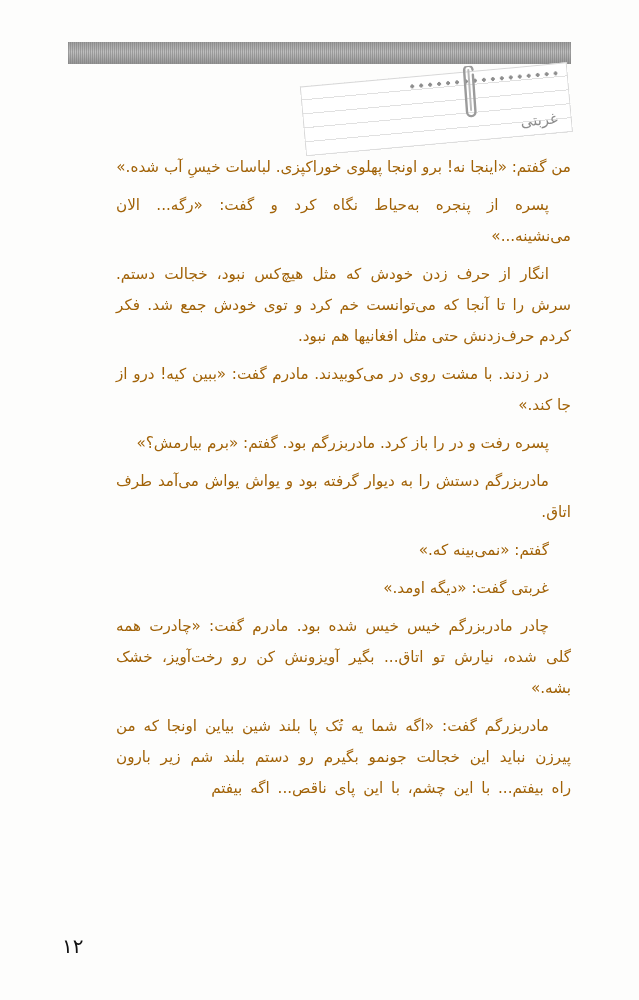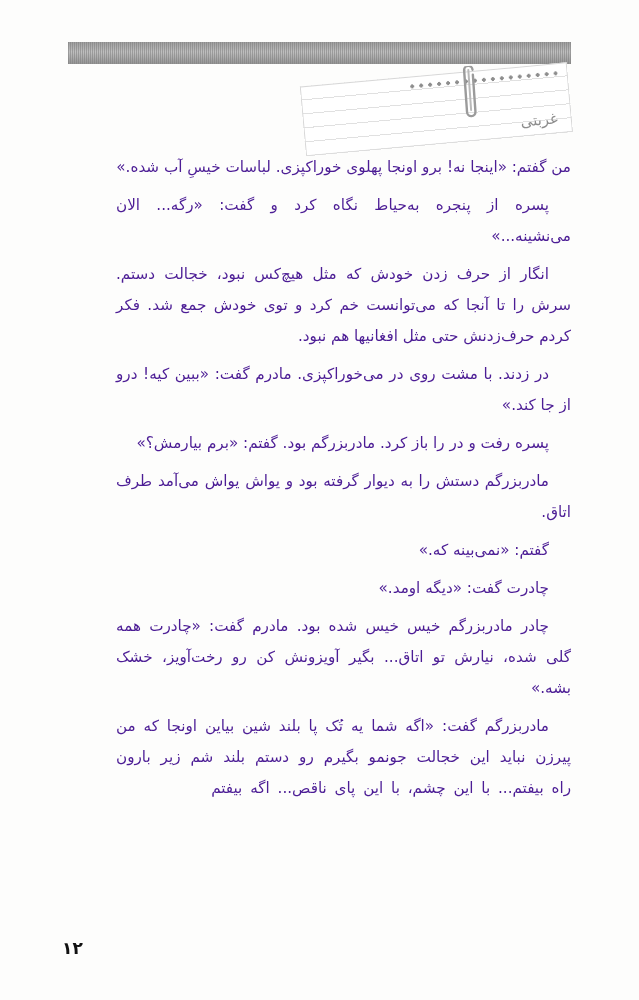--- a/index.html
+++ b/index.html
@@ -94,21 +94,21 @@
 
   
   .content {
     position: absolute;
     top: 152px;
     left: 68px;
     width: 503px;
     direction: rtl;
     text-align: justify;
     font-family: "DejaVu Sans", sans-serif;
-    color: #4c1d95;
+    color: #a16207;
   }
 
   .para {
     font-size: 15.2px;
     line-height: 31px;
     margin: 0 0 7px 0;
     text-align: justify;
     text-justify: inter-word;
   }
   .para.indent {
@@ -116,23 +116,23 @@
     margin-left: 48px;
   }
   .para.spaced {
     word-spacing: 3px;
   }
 
   .page-number {
     position: absolute;
     bottom: 42px;
     left: 62px;
-    font-size: 17px;
+    font-size: 20px;
     color: #111;
-    font-weight: bold;
+    font-weight: normal;
     font-family: "DejaVu Sans", sans-serif;
   }
 </style>
 </head>
 <body>
 
 <div class="page">
 
   <div class="header-art">
     <div class="header-band"></div>
@@ -147,23 +147,23 @@
       <path d="M7 4 L7 46 a4.2 4.2 0 0 0 8.4 0 L15.4 9" fill="none" stroke="#9b9b9b" stroke-width="2.4" stroke-linecap="round"></path>
       <path d="M11.2 4 L11.2 44" fill="none" stroke="#b9b9b9" stroke-width="2" stroke-linecap="round"></path>
       <path d="M7 4 a4.2 4.2 0 0 1 8.4 0" fill="none" stroke="#9b9b9b" stroke-width="2.4" stroke-linecap="round"></path>
     </svg>
   </div>
 
   <div class="content">
     <p class="para">من گفتم: «اینجا نه! برو اونجا پهلوی خوراکپزی. لباسات خیسِ آب شده.»</p>
     <p class="para indent spaced">پسره از پنجره به‌حیاط نگاه کرد و گفت: «رگه... الان می‌نشینه...»</p>
     <p class="para indent">انگار از حرف زدن خودش که مثل هیچ‌کس نبود، خجالت دستم. سرش را تا آنجا که می‌توانست خم کرد و توی خودش جمع شد. فکر کردم حرف‌زدنش حتی مثل افغانیها هم نبود.</p>
-    <p class="para indent">در زدند. با مشت روی در می‌خوراکپزی. مادرم گفت: «ببین کیه! درو از جا کند.»</p>
+    <p class="para indent">در زدند. با مشت روی در می‌کوبیدند. مادرم گفت: «ببین کیه! درو از جا کند.»</p>
     <p class="para indent">پسره رفت و در را باز کرد. مادربزرگم بود. گفتم: «برم بیارمش؟»</p>
     <p class="para indent">مادربزرگم دستش را به دیوار گرفته بود و یواش یواش می‌آمد طرف اتاق.</p>
     <p class="para indent">گفتم: «نمی‌بینه که.»</p>
-    <p class="para indent">چادرت گفت: «دیگه اومد.»</p>
+    <p class="para indent">غربتی گفت: «دیگه اومد.»</p>
     <p class="para indent spaced">چادر مادربزرگم خیس خیس شده بود. مادرم گفت: «چادرت همه گلی شده، نیارش تو اتاق... بگیر آویزونش کن رو رخت‌آویز، خشک بشه.»</p>
     <p class="para indent spaced">مادربزرگم گفت: «اگه شما یه تُک پا بلند شین بیاین اونجا که من پیرزن نباید این خجالت جونمو بگیرم رو دستم بلند شم زیر بارون راه بیفتم... با این چشم، با این پای ناقص... اگه بیفتم</p>
   </div>
 
   <div class="page-number">۱۲</div>
 </div>
 
 </body></html>

